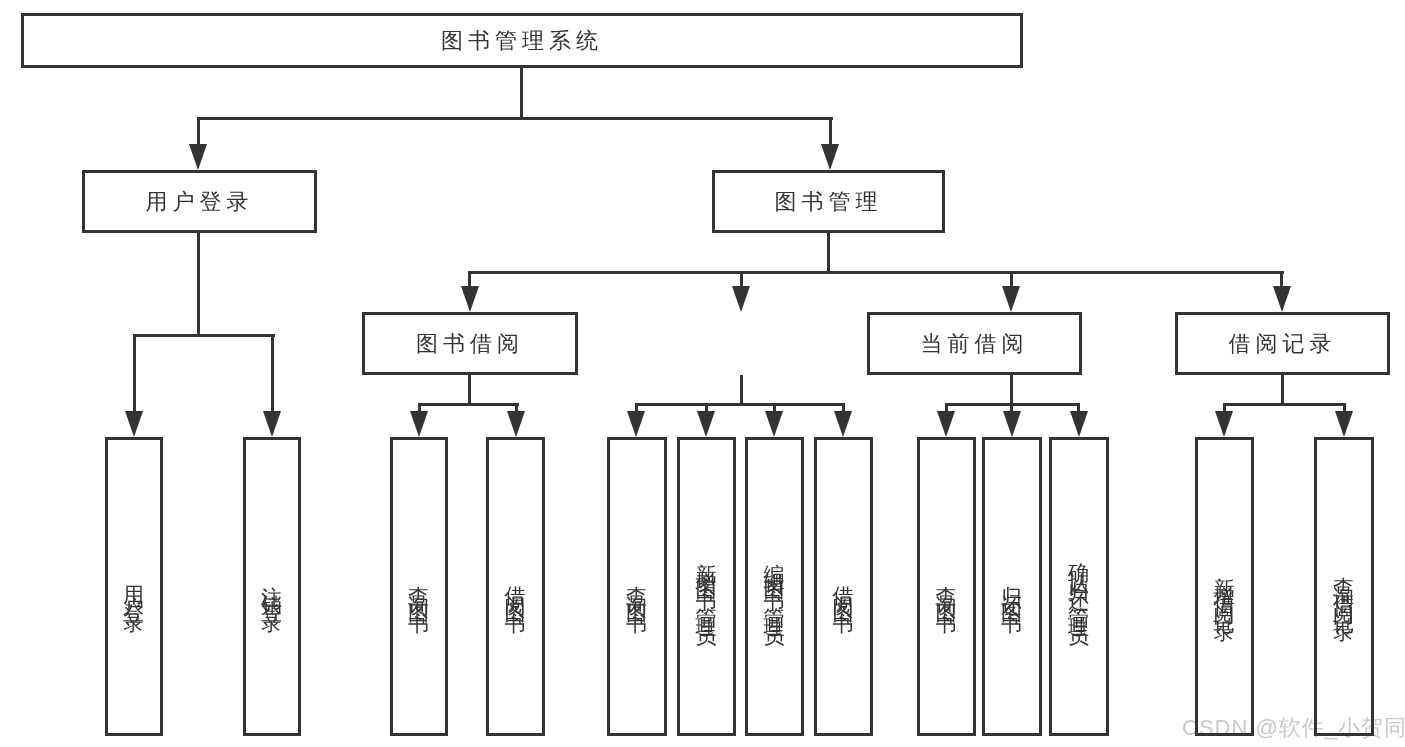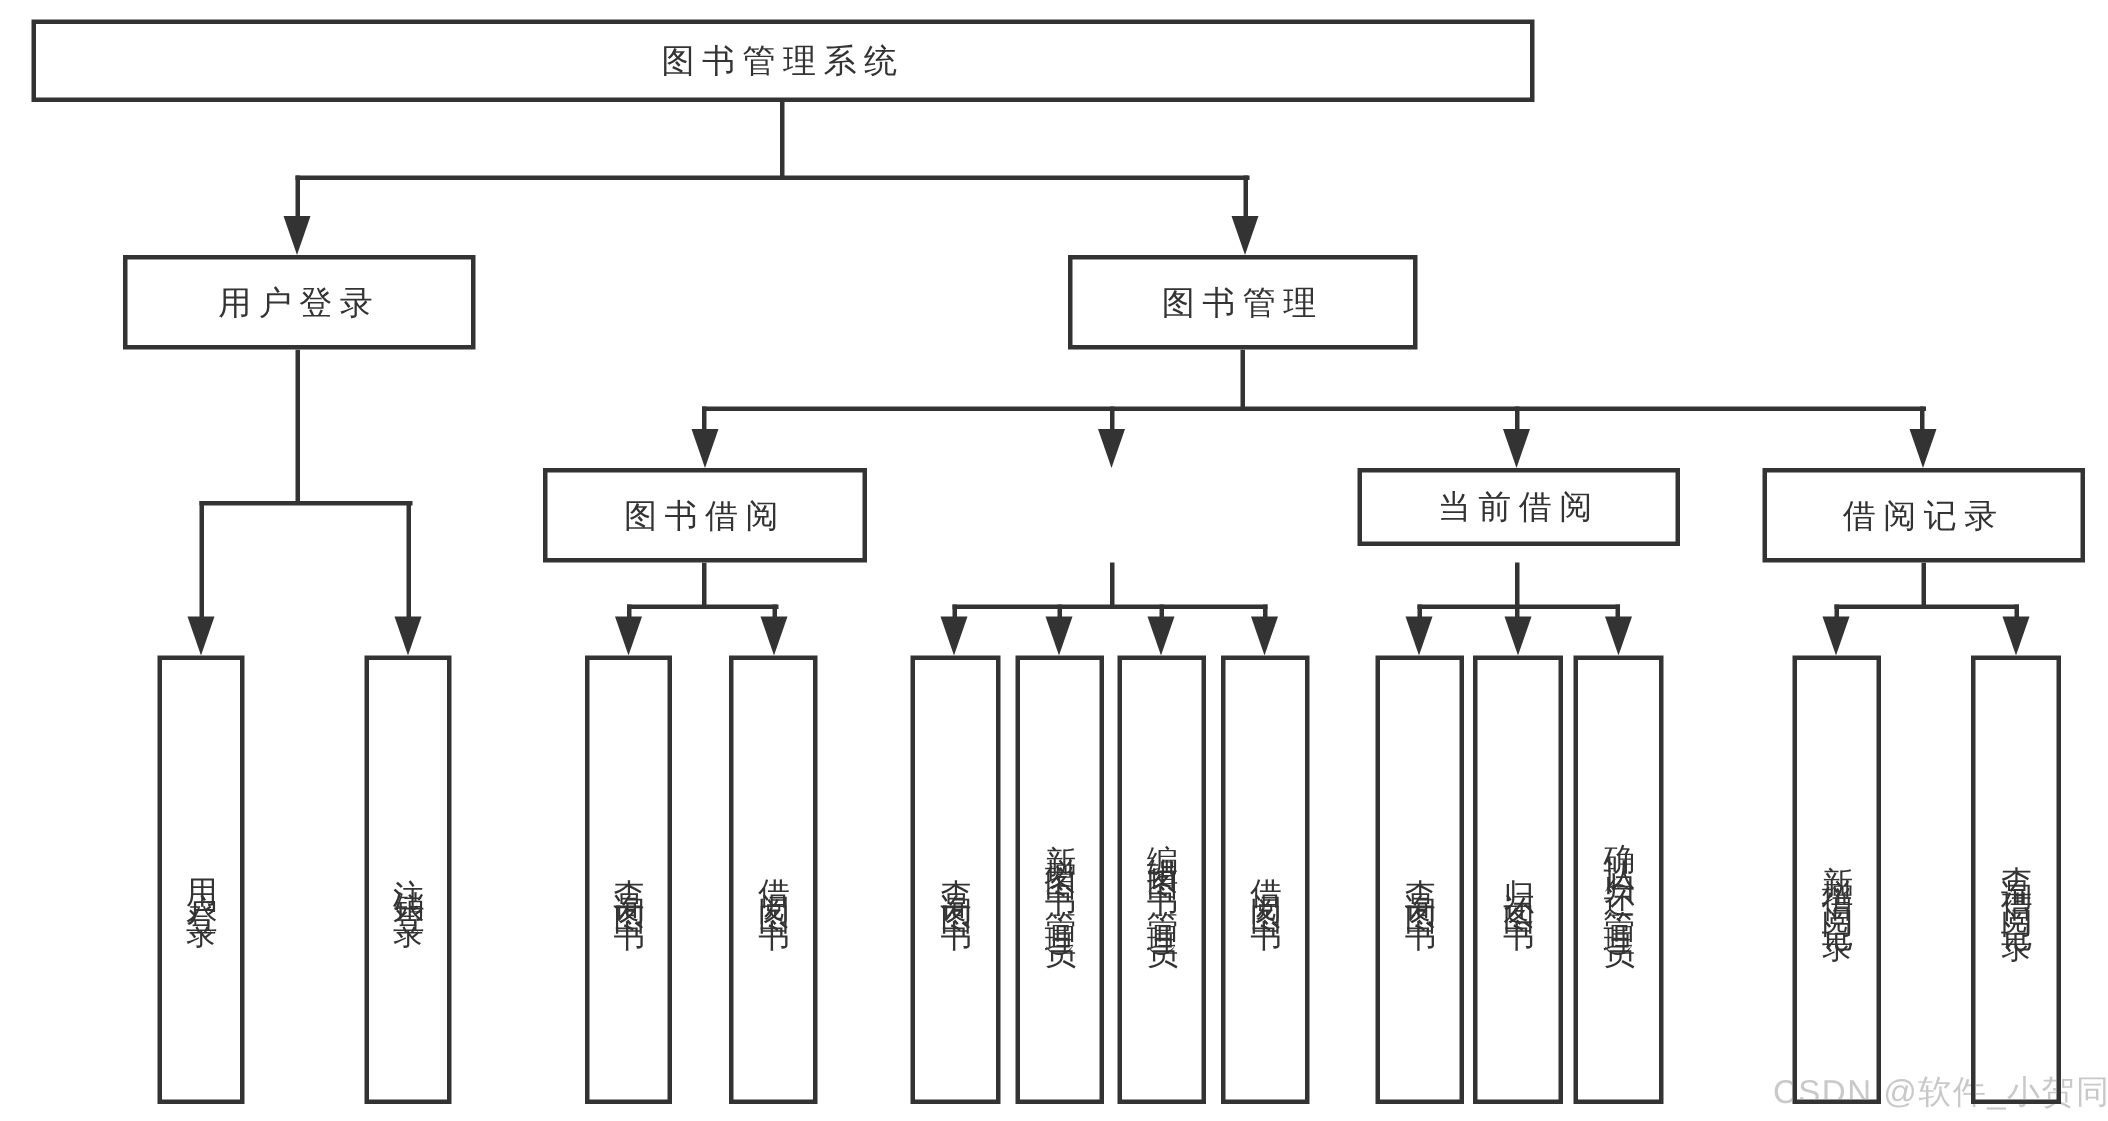--- a/index.html
+++ b/index.html
@@ -64,21 +64,21 @@
   <div class="ln" style="left:740px;top:271px;width:3px;height:17px;"></div>
   <div class="ah" style="left:732px;top:286px;"></div>
   <div class="ln" style="left:1010px;top:271px;width:3px;height:17px;"></div>
   <div class="ah" style="left:1002px;top:286px;"></div>
   <div class="ln" style="left:1280px;top:271px;width:3px;height:17px;"></div>
   <div class="ah" style="left:1273px;top:286px;"></div>
 
   <div class="box" style="left:362px;top:312px;width:216px;height:63px;">
     <span>图书借阅</span>
   </div>
-  <div class="box" style="left:905px;top:312px;width:215px;height:52px;text-align:right;">
+  <div class="box" style="left:867px;top:312px;width:215px;height:63px;text-align:right;">
     <span>当前借阅</span>
   </div>
   <div class="box" style="left:1175px;top:312px;width:215px;height:63px;">
     <span>借阅记录</span>
   </div>
 
   <div class="ln" style="left:468px;top:375px;width:3px;height:31px;"></div>
   <div class="ln" style="left:418px;top:403px;width:101px;height:3px;"></div>
   <div class="ln" style="left:418px;top:403px;width:3px;height:10px;"></div>
   <div class="ah" style="left:410px;top:411px;"></div>

